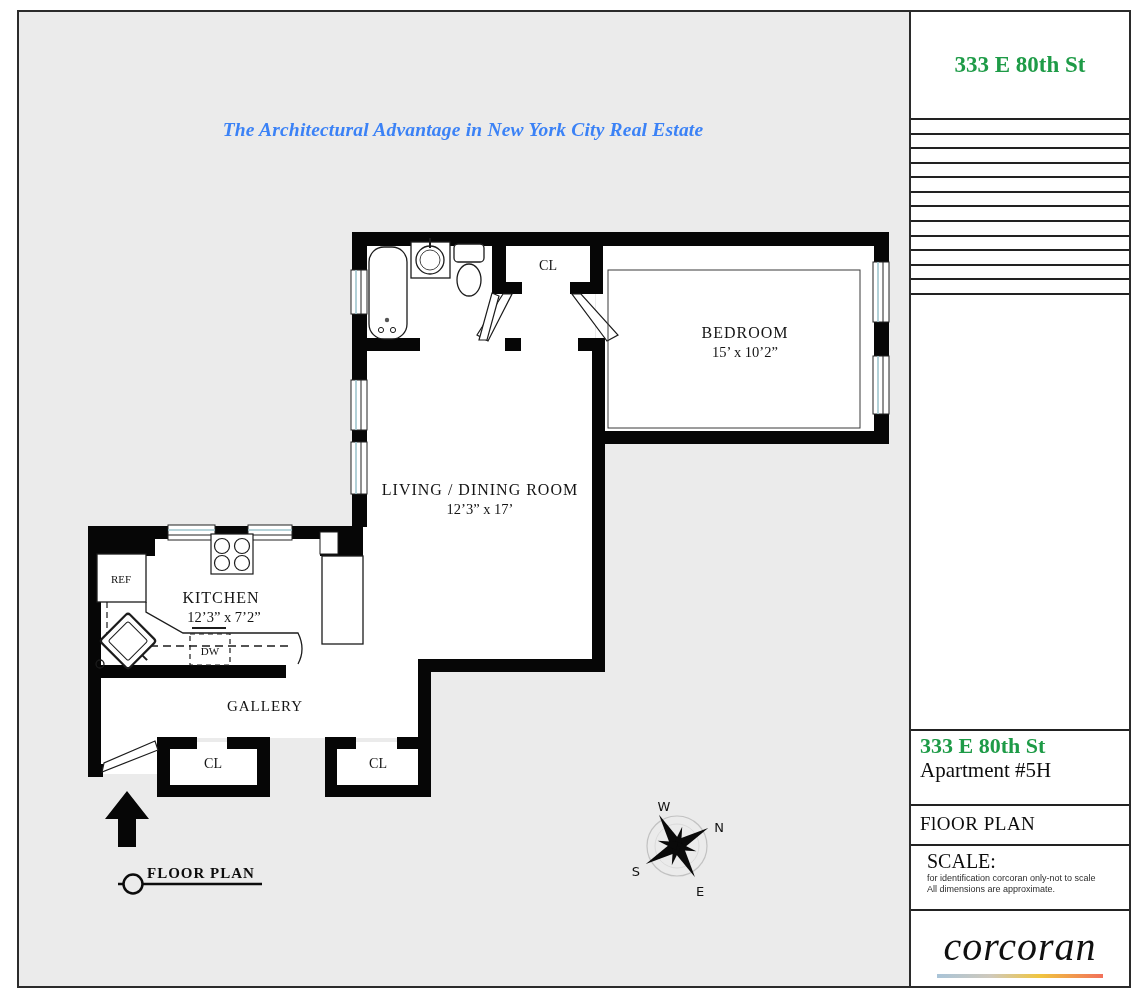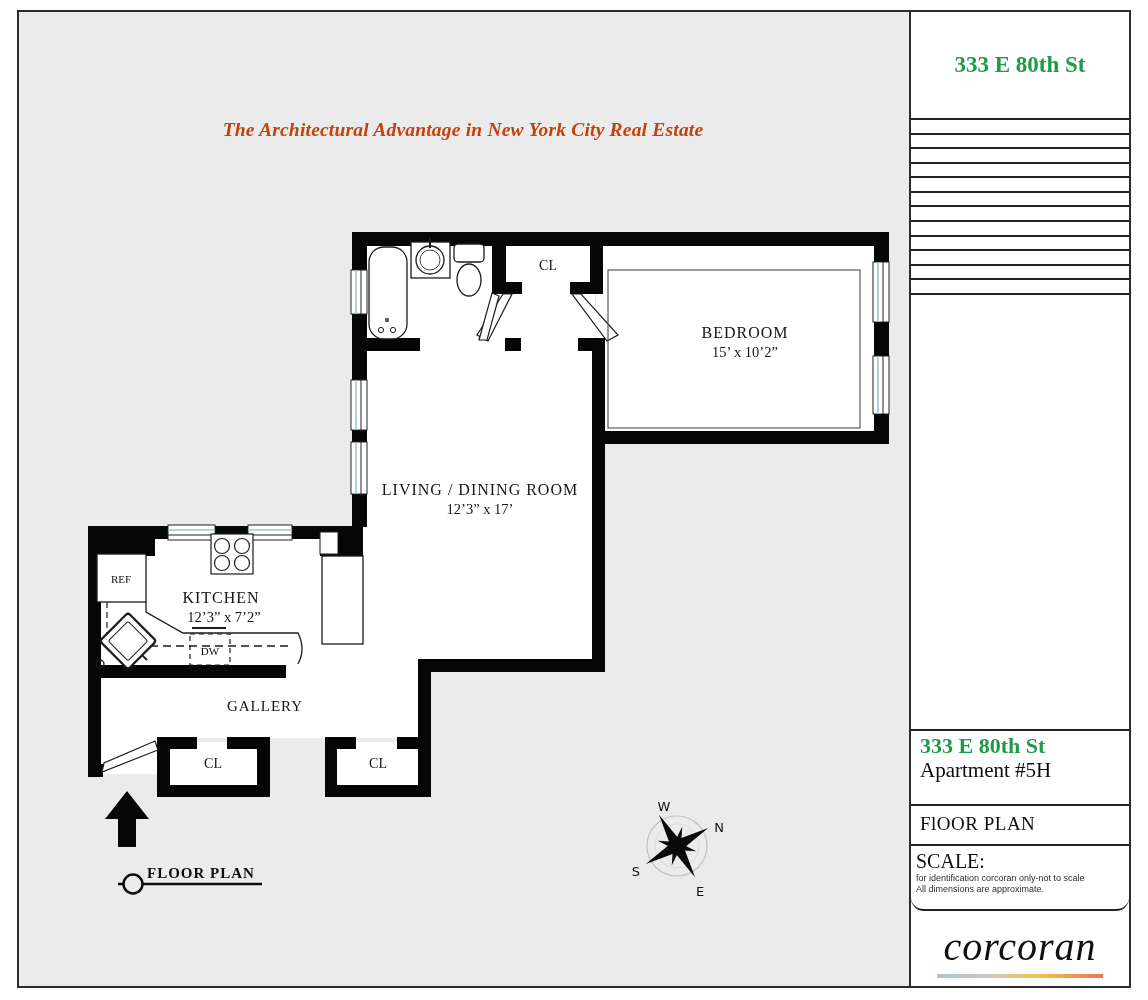--- a/index.html
+++ b/index.html
@@ -1,39 +1,39 @@
 <!DOCTYPE html>
 <html><head>
 <meta charset="utf-8">
 <style>
   html,body{margin:0;padding:0;background:#fff;}
   body{width:1148px;height:1000px;position:relative;font-family:"Liberation Serif","DejaVu Serif",serif;}
   .outer{position:absolute;left:17px;top:10px;width:1114px;height:978px;border:2px solid #2b2b2b;box-sizing:border-box;background:#ebebeb;}
   .plan-area{position:absolute;left:0;top:0;right:186px;bottom:0;background:#ebebeb;}
-  .title{position:absolute;left:0;top:119px;width:926px;text-align:center;font-size:19.5px;font-weight:bold;font-style:italic;color:#c2410c;letter-spacing:.2px;z-index:4;}
+  .title{position:absolute;left:0;top:119px;width:926px;text-align:center;font-size:19.5px;font-weight:bold;font-style:italic;color:#3b82f6;letter-spacing:.2px;z-index:4;}
   svg.plan{position:absolute;left:0;top:0;width:1148px;height:1000px;z-index:3;}
   .wall{fill:#060606;stroke:none;}
   .roomfill{fill:#ffffff;stroke:none;}
   .fixture{fill:#ffffff;stroke:#1c1c1c;}
   .thin{fill:none;stroke:#1c1c1c;}
   .leaf{fill:#ffffff;stroke:#1c1c1c;stroke-width:1.2;}
   text.room{fill:#141414;font-family:"Liberation Serif","DejaVu Serif",serif;}
   
   .sidebar{position:absolute;right:0;top:0;width:220px;height:100%;background:#fff;border-left:2px solid #2b2b2b;box-sizing:border-box;display:flex;flex-direction:column;z-index:6;}
   .sb-top{height:108px;border-bottom:2px solid #222;display:flex;align-items:center;justify-content:center;box-sizing:border-box;}
   .sb-top .green{font-size:23px;font-weight:bold;}
   .green{color:#1e9b47;}
   .sb-rules{height:175px;display:flex;flex-direction:column;box-sizing:border-box;}
   .rule-row{flex:1;border-bottom:2px solid #222;}
   .sb-blank{height:436px;border-bottom:2px solid #222;box-sizing:border-box;}
   .sb-addr{height:75px;border-bottom:2px solid #222;box-sizing:border-box;padding:3px 0 0 9px;line-height:1.12;}
   .sb-addr .l1{font-size:22px;font-weight:bold;}
   .sb-addr .l2{font-size:21px;font-weight:normal;color:#0c0c0c;}
   .sb-fp{height:40px;border-bottom:2px solid #222;box-sizing:border-box;padding:7px 0 0 9px;font-size:19px;color:#0c0c0c;letter-spacing:.5px;}
-  .sb-scale{height:65px;border-bottom:2px solid #222;box-sizing:border-box;padding:4px 0 0 5px;border-radius:13px;}
+  .sb-scale{height:65px;border-bottom:2px solid #222;box-sizing:border-box;padding:4px 0 0 16px;}
   .sb-scale .sc{font-size:20px;color:#0c0c0c;}
   .sb-scale .note{font-family:"Liberation Sans","DejaVu Sans",sans-serif;font-size:9px;color:#2d2d2d;line-height:1.25;}
   .sb-logo{flex:1;display:flex;flex-direction:column;align-items:center;justify-content:center;box-sizing:border-box;padding-top:8px;}
   .brand{font-style:italic;font-size:40px;color:#101010;letter-spacing:1px;line-height:1;}
   .brand-bar{width:166px;height:4px;margin-top:7px;background:linear-gradient(90deg,#a9c4d8 0%,#cfc9bc 32%,#f0c53f 62%,#f2705a 100%);}
 </style>
 </head>
 <body>
 
 <div class="outer">

